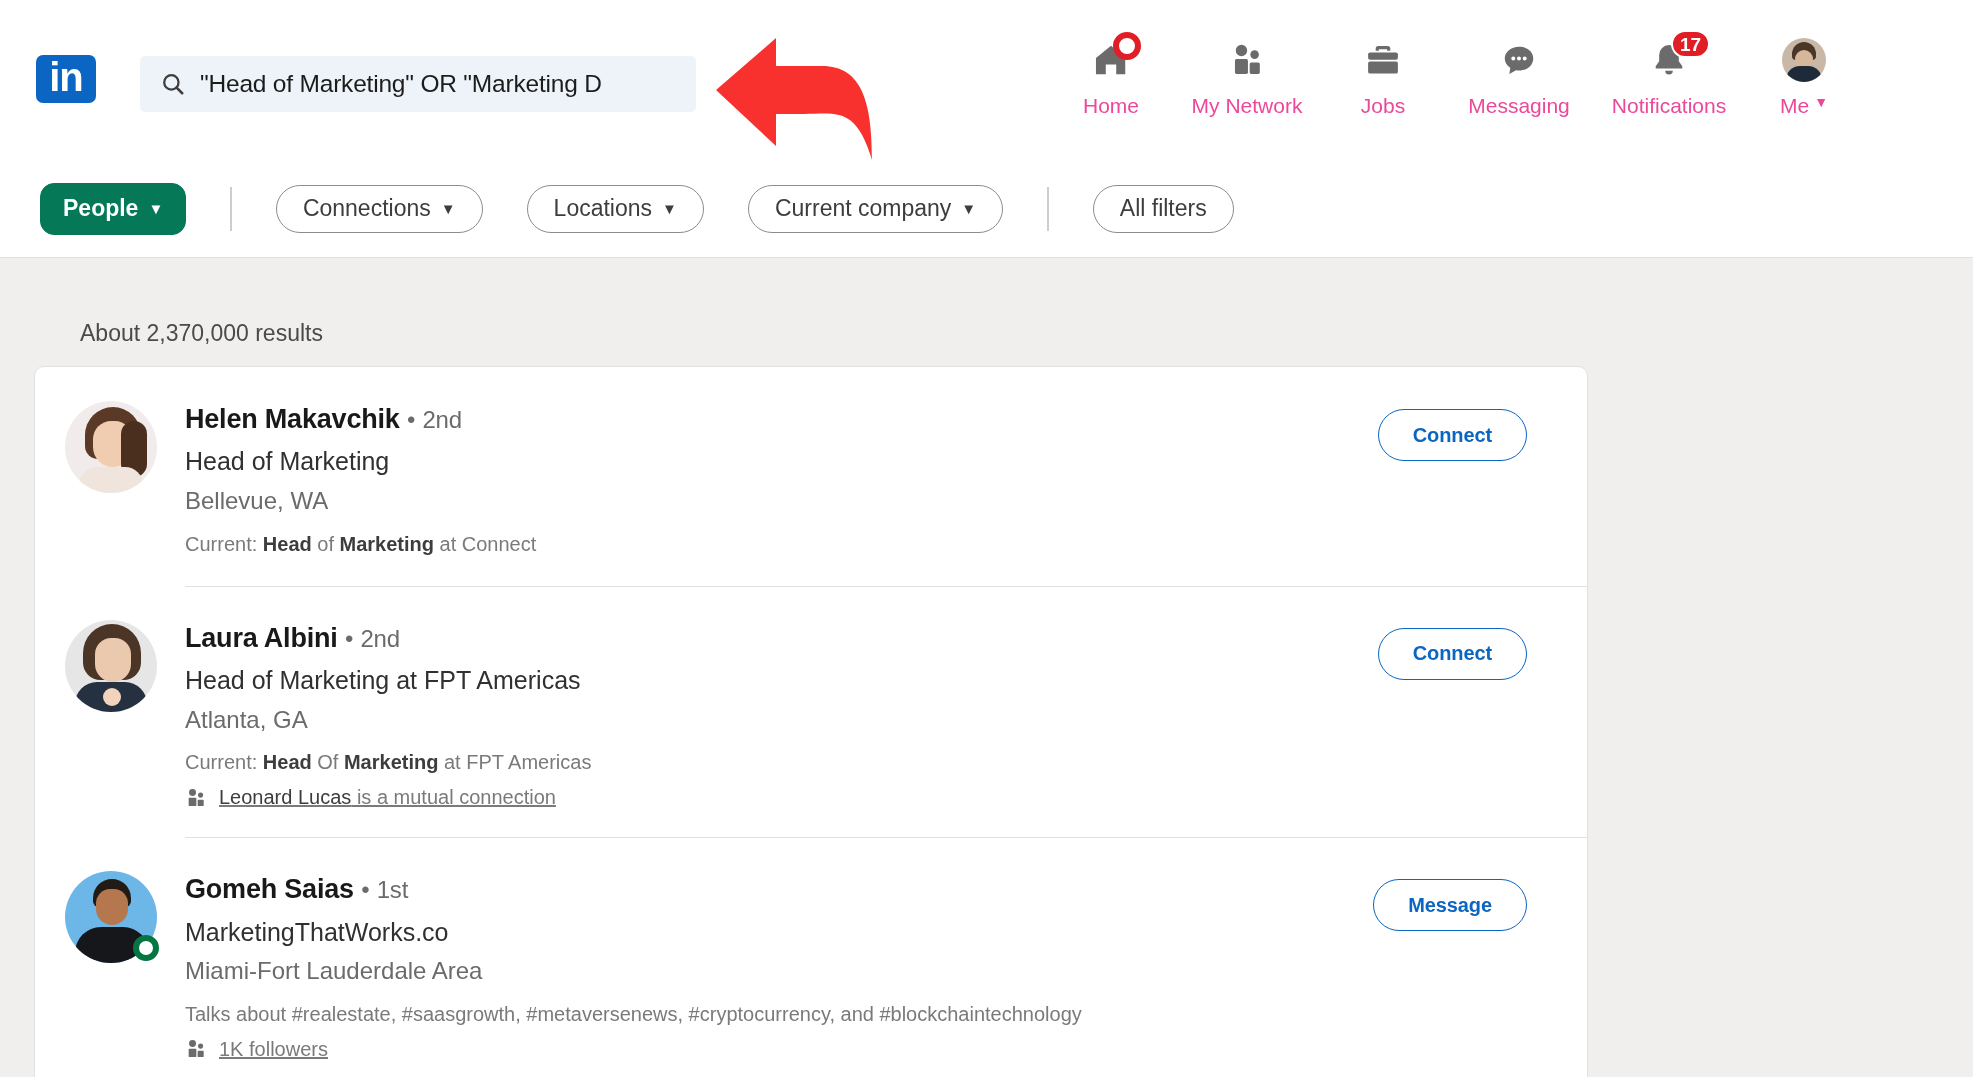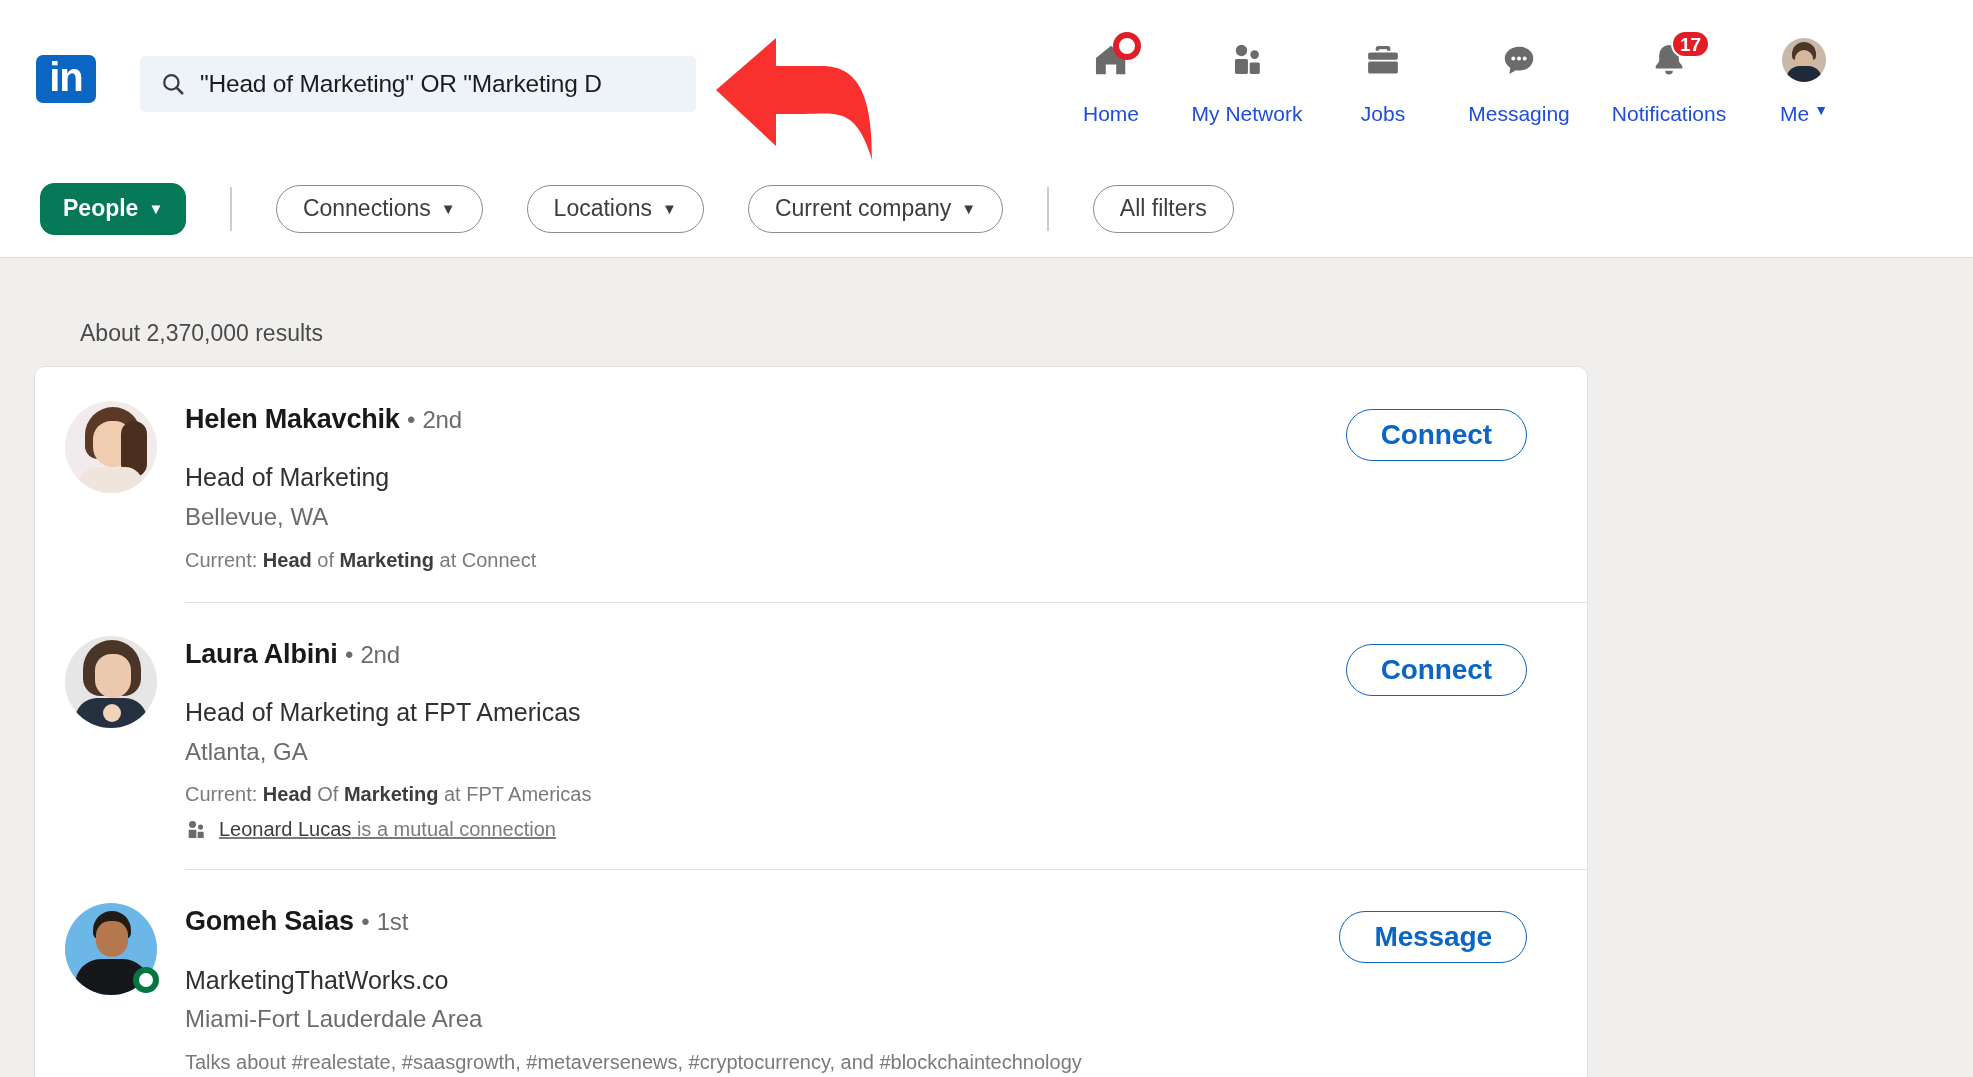--- a/index.html
+++ b/index.html
@@ -100,23 +100,23 @@
   }
   .navitem.wide { width: 150px; text-align: right; }
   .navicon {
     height: 44px;
     display: flex;
     align-items: center;
     justify-content: center;
     position: relative;
   }
   .navlabel {
-    margin-top: 20px;
+    margin-top: 12px;
     font-size: 21px;
-    color: #1d4ed8;
+    color: #ec4899;
     white-space: nowrap;
     font-family: "Liberation Sans", sans-serif;
   }
   .badge {
     position: absolute;
     top: -8px;
     left: 50%;
     margin-left: 2px;
     background: #e11d25;
     color: #ffffff;
@@ -304,21 +304,21 @@
     letter-spacing: -0.2px;
   }
   .name-line .degree {
     font-weight: normal;
     color: #6b6b6b;
     font-size: 24px;
   }
   .headline {
     font-size: 25px;
     color: #303030;
-    margin-top: 24px;
+    margin-top: 8px;
     line-height: 1.35;
   }
   .location {
     font-size: 24px;
     color: #6b6b6b;
     margin-top: 6px;
     line-height: 1.35;
   }
   .current {
     font-size: 20px;
@@ -344,21 +344,21 @@
     padding-right: 60px;
     padding-top: 8px;
   }
   .btn-outline {
     border: 1.8px solid #0a66c2;
     color: #0a66c2;
     background: #ffffff;
     border-radius: 30px;
     height: 52px;
     padding: 0 34px;
-    font-size: 28px;
+    font-size: 20px;
     font-weight: bold;
     cursor: pointer;
     font-family: "Liberation Sans", sans-serif;
     letter-spacing: -0.1px;
   }
 
   
   .red-arrow {
     position: absolute;
     left: 676px;

